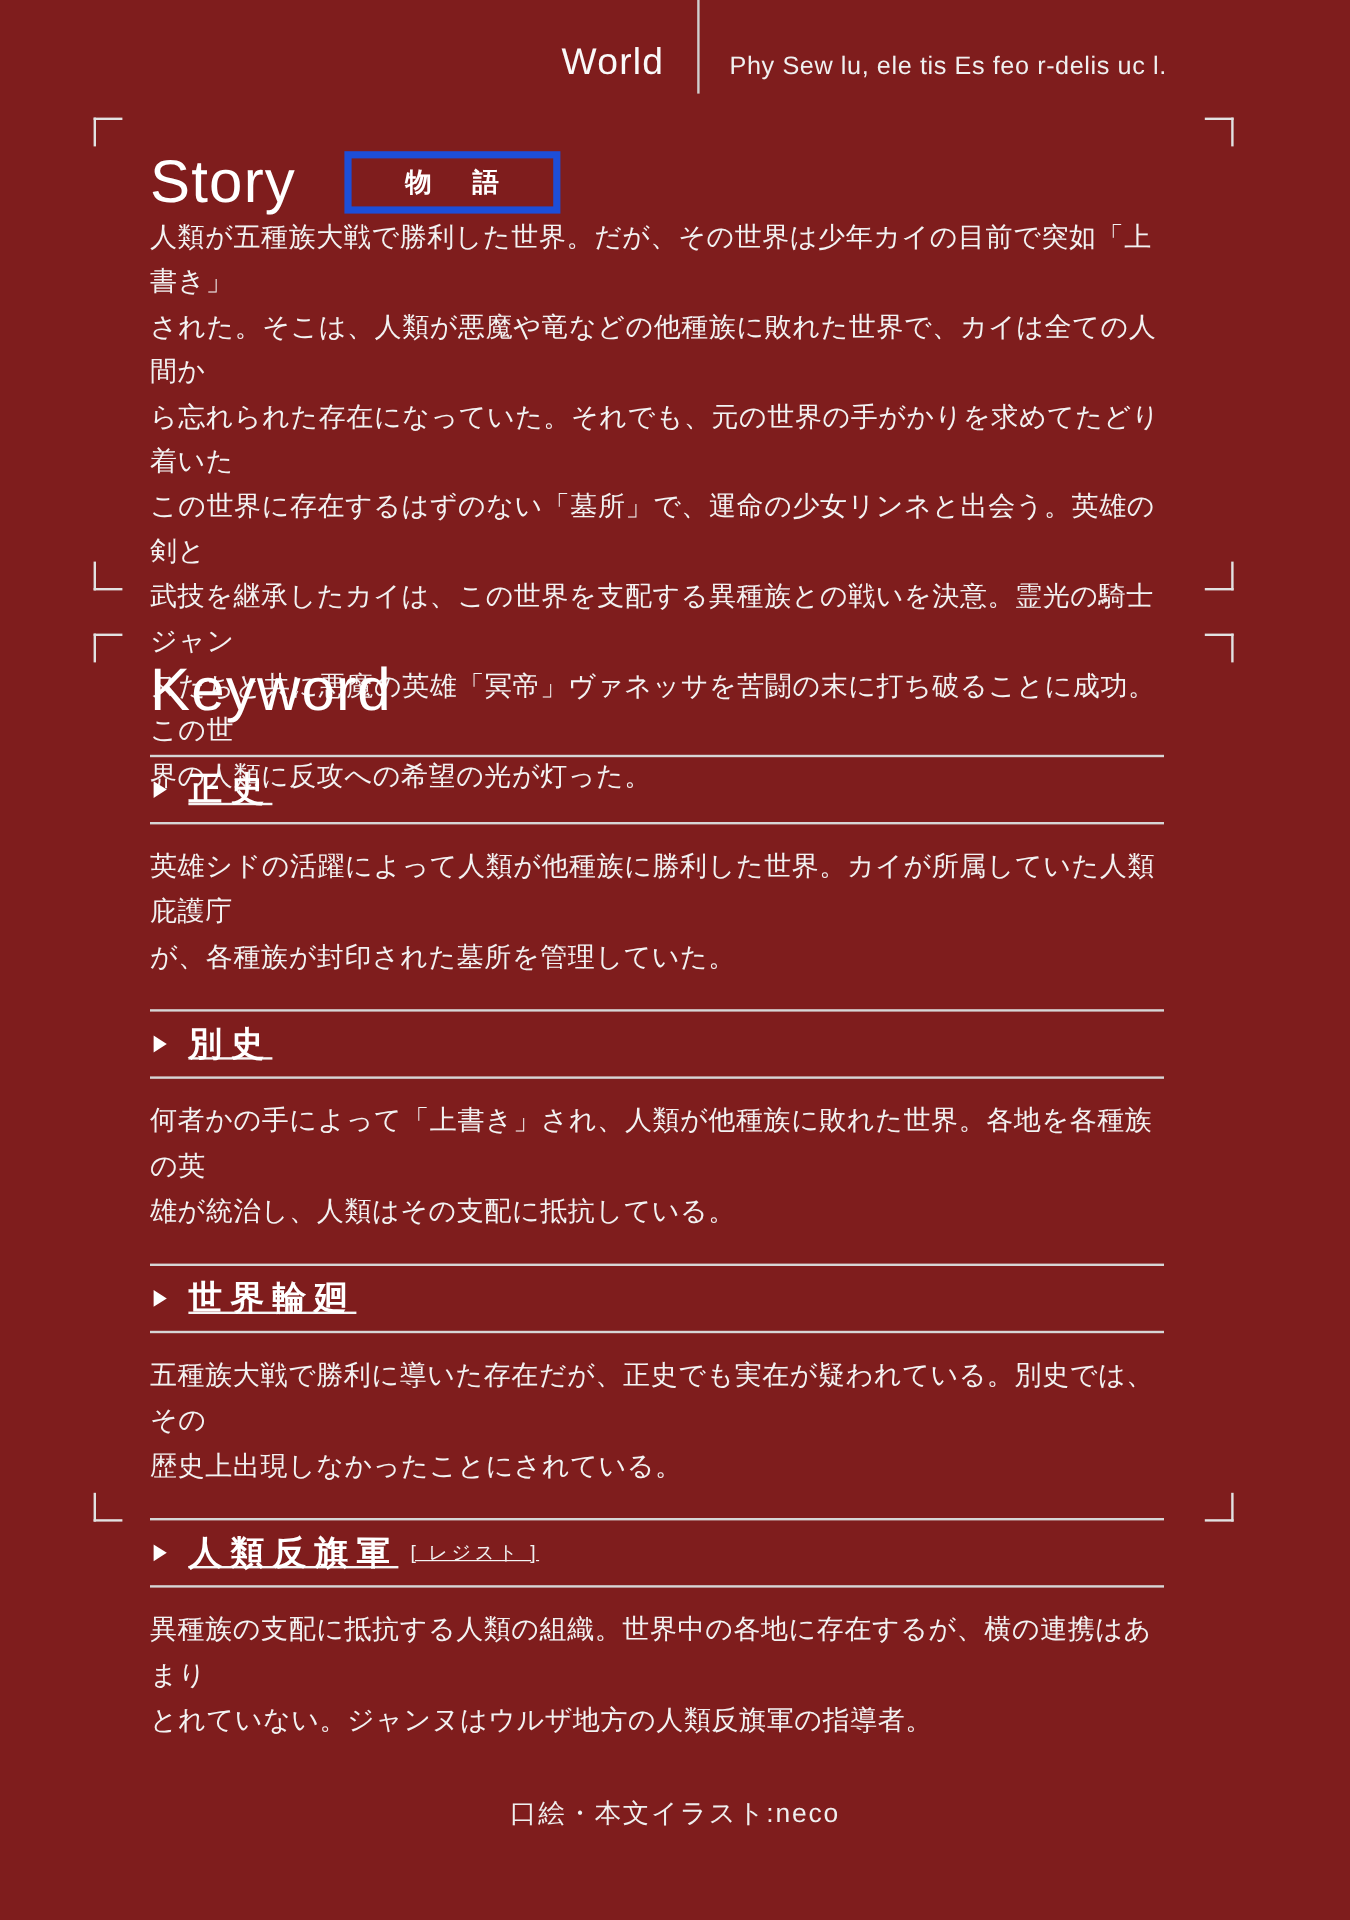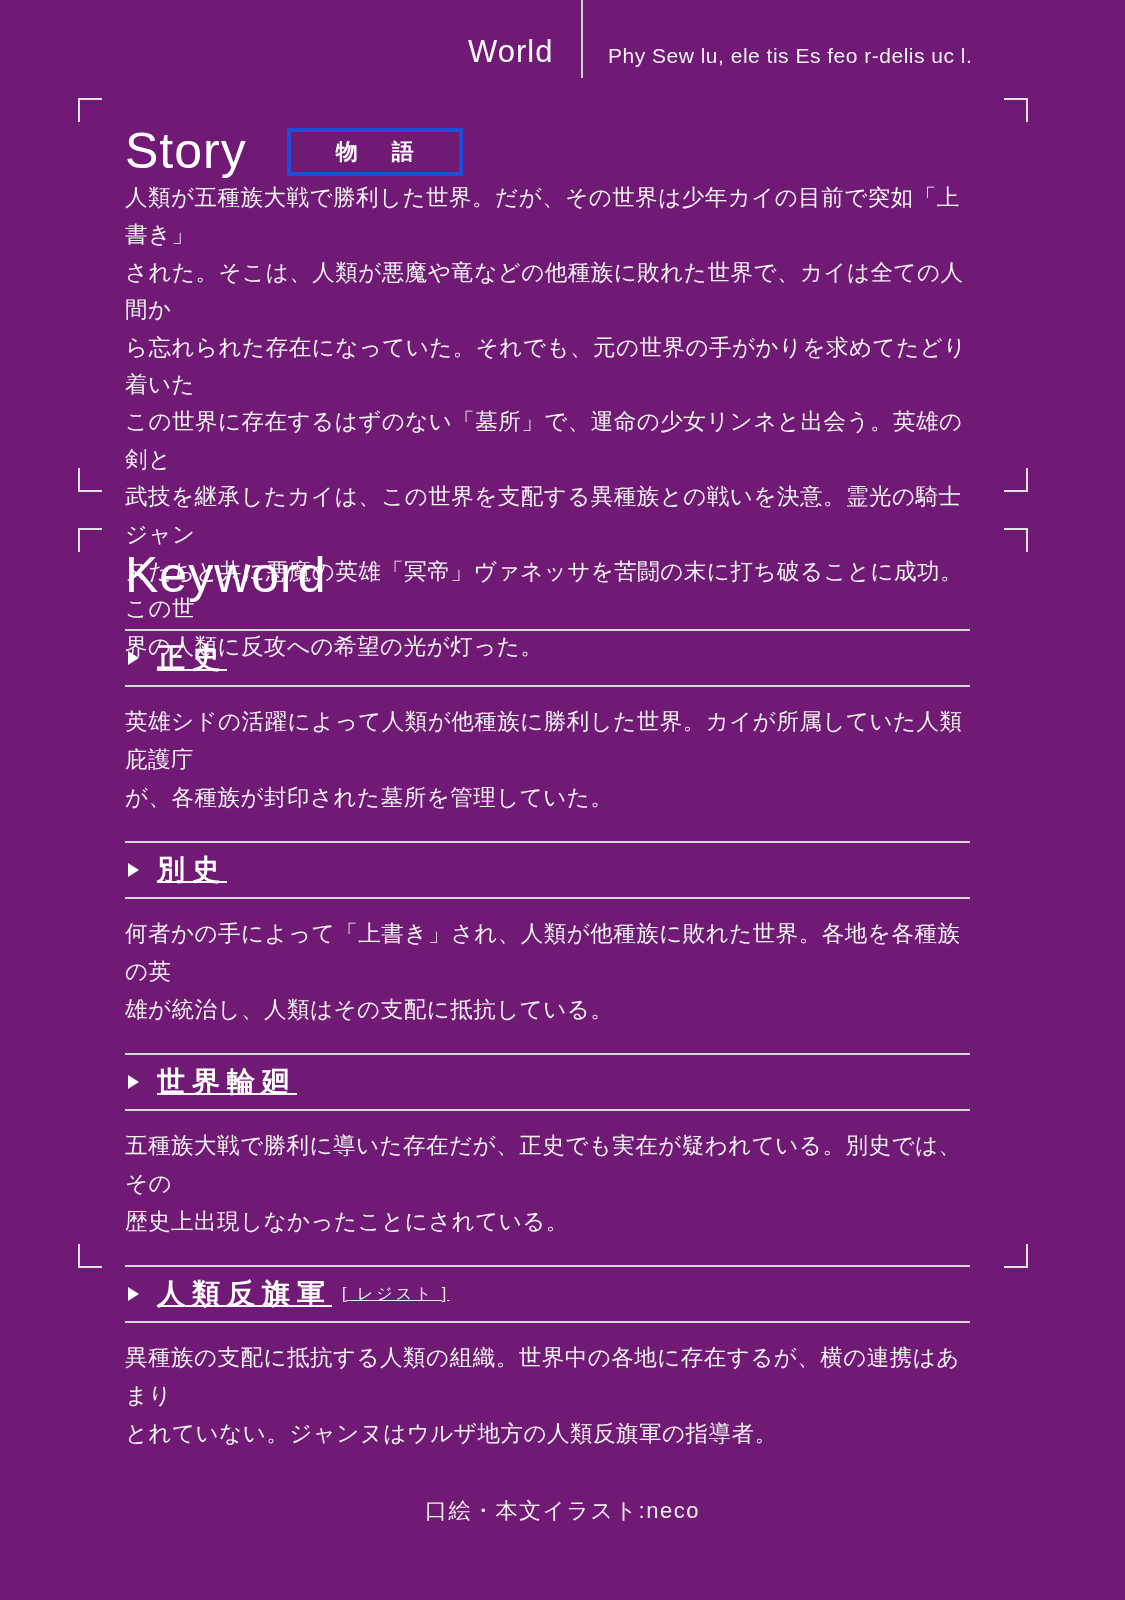--- a/index.html
+++ b/index.html
@@ -1,19 +1,19 @@
 <!DOCTYPE html>
 <html><head>
 <meta charset="utf-8">
 <style>
   html,body{margin:0;padding:0;background:#000;}
   .page{
     position:relative;
     width:1125px;height:1600px;
-    background:#701a75;
+    background:#7f1d1d;
     color:#f4f4f4;
     font-family:"Liberation Sans","DejaVu Sans",sans-serif;
     overflow:hidden;
   }
   
   .hdr-world{
     position:absolute;left:468px;top:34px;
     font-size:31px;letter-spacing:1px;color:#fafafa;
   }
   .hdr-divider{
@@ -29,21 +29,21 @@
   .corner{position:absolute;width:22px;height:22px;border:0 solid #e2e2e2;}
   .c-tl{left:0;top:0;border-top-width:2px;border-left-width:2px;}
   .c-tr{right:0;top:0;border-top-width:2px;border-right-width:2px;}
   .c-bl{left:0;bottom:0;border-bottom-width:2px;border-left-width:2px;}
   .c-br{right:0;bottom:0;border-bottom-width:2px;border-right-width:2px;}
   
   .sec-inner{padding:26px 58px 0 47px;}
   .head-row{display:flex;align-items:center;}
   .big-head{font-size:50px;line-height:1.1;color:#ffffff;letter-spacing:1px;}
   .badge{
-    border:4px solid #1d4ed8;
+    border:6px solid #1d4ed8;
     margin-left:40px;
     min-width:128px;
     padding:5px 20px;
     text-align:center;
     font-size:22px;font-weight:bold;letter-spacing:14px;
     text-indent:14px; 
     color:#ffffff;
   }
   
   .body-text{

